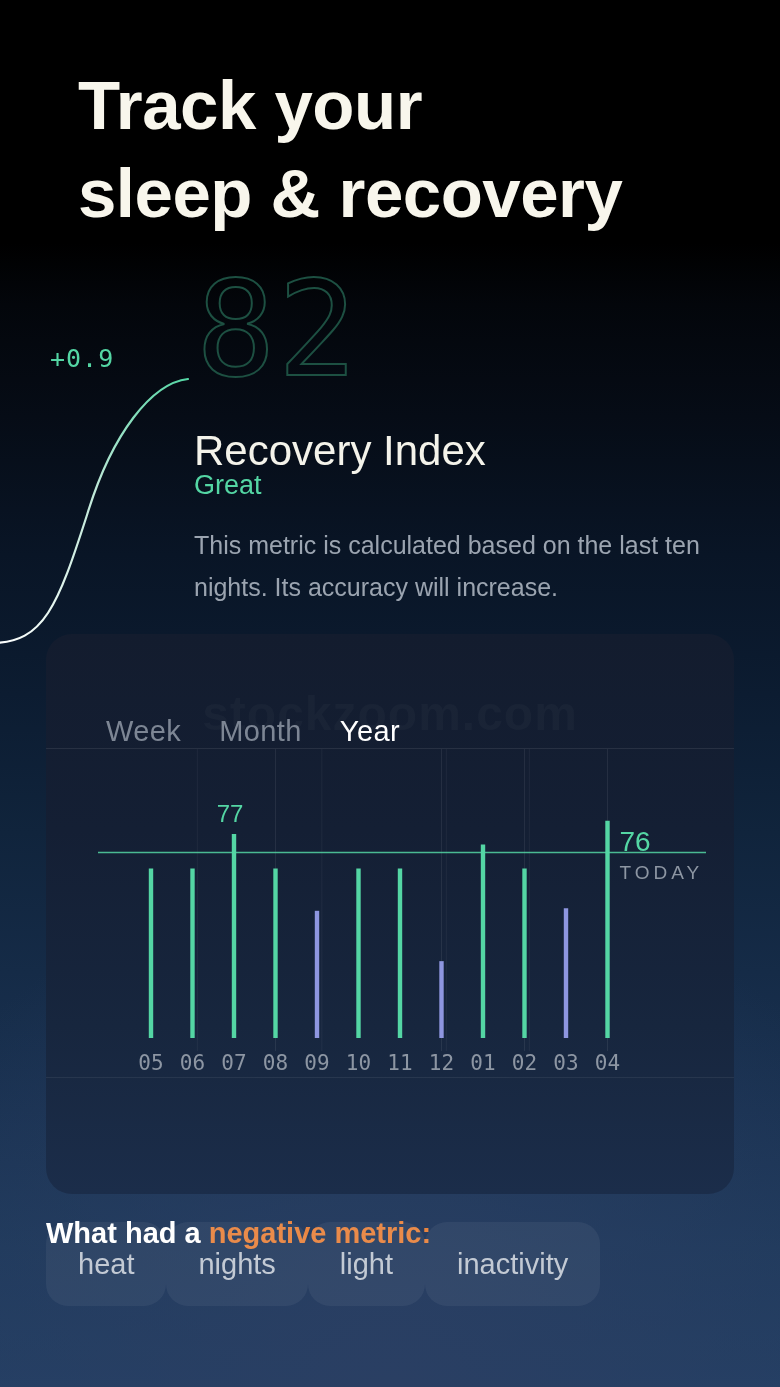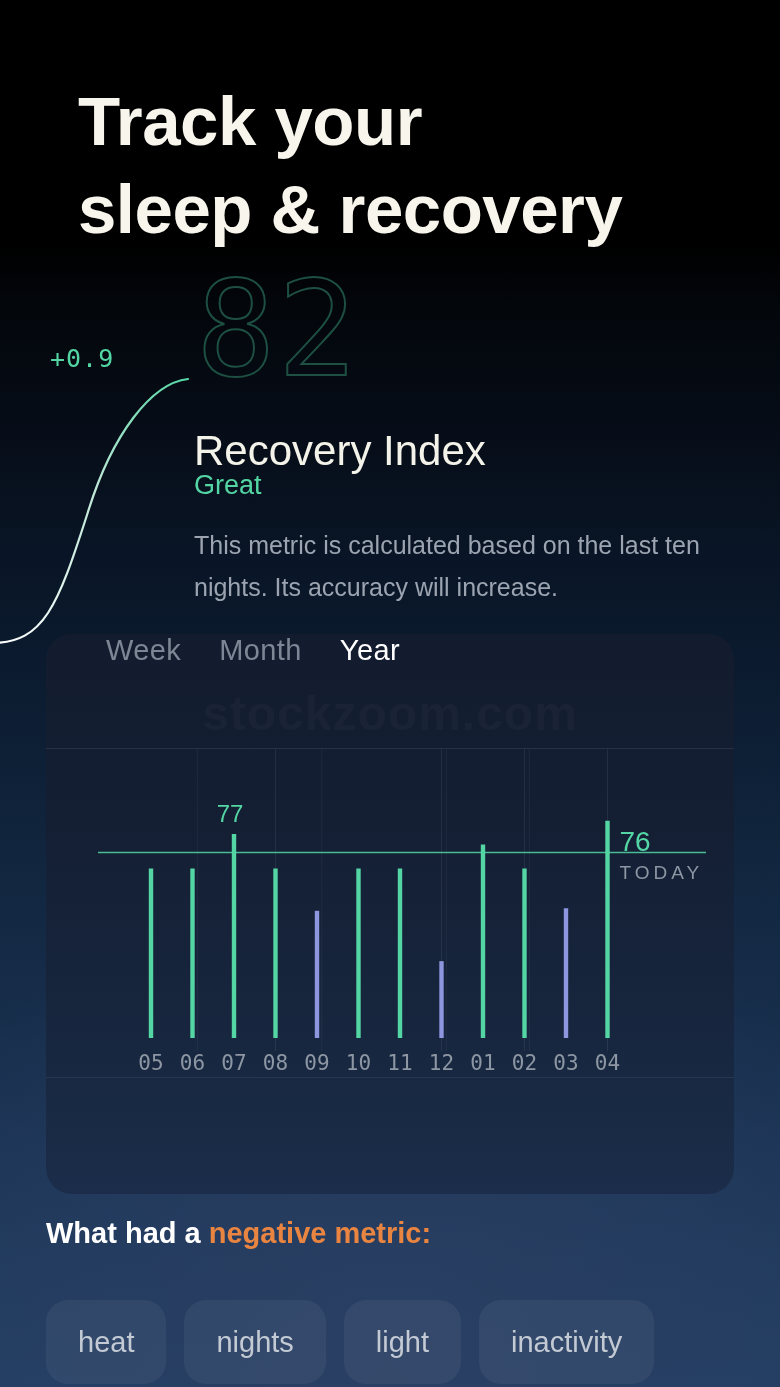--- a/index.html
+++ b/index.html
@@ -35,21 +35,20 @@
   .headline{
     position:absolute;
     left:78px; top:62px;
     width:660px;
     font-size:69px;
     line-height:88px;
     font-weight:700;
     letter-spacing:-0.5px;
     color:#f8f6ec;
     white-space:pre-line;
-    margin-top:16px;
   }
 
   
   .score-outline{
     position:absolute;
     left:196px; top:263px;
     font-family:"DejaVu Sans Mono", monospace;
     font-size:132px;
     line-height:132px;
     font-weight:400;
@@ -120,21 +119,21 @@
     color:rgba(255,255,255,0.028);
     letter-spacing:1px;
     pointer-events:none;
   }
 
   .tabs{
     position:absolute;
     left:0; top:0;
     width:100%; height:114px;
     display:flex;
-    align-items:flex-start;
+    align-items:flex-end;
     padding-left:60px;
     gap:38px;
   }
   .tab{
     font-size:29px;
     color:#7d8694;
     background:none; border:none;
     font-family:inherit;
     cursor:pointer;
     letter-spacing:0.4px;
@@ -171,23 +170,23 @@
     left:46px; top:1217px;
     font-size:29px;
     font-weight:700;
     color:#ffffff;
     white-space:nowrap;
   }
   .impact-head .accent{ color:#e98540; }
 
   .chips{
     position:absolute;
-    left:46px; top:1300px;
+    left:46px; top:1222px;
     display:flex;
-    gap:18px;
+    gap:0;
     justify-content:flex-end;
   }
   .chip{
     height:84px;
     padding:0 32px;
     border-radius:22px;
     background:rgba(255,255,255,0.055);
     display:flex; align-items:center; justify-content:center;
     font-size:29px;
     color:#c3cad4;

